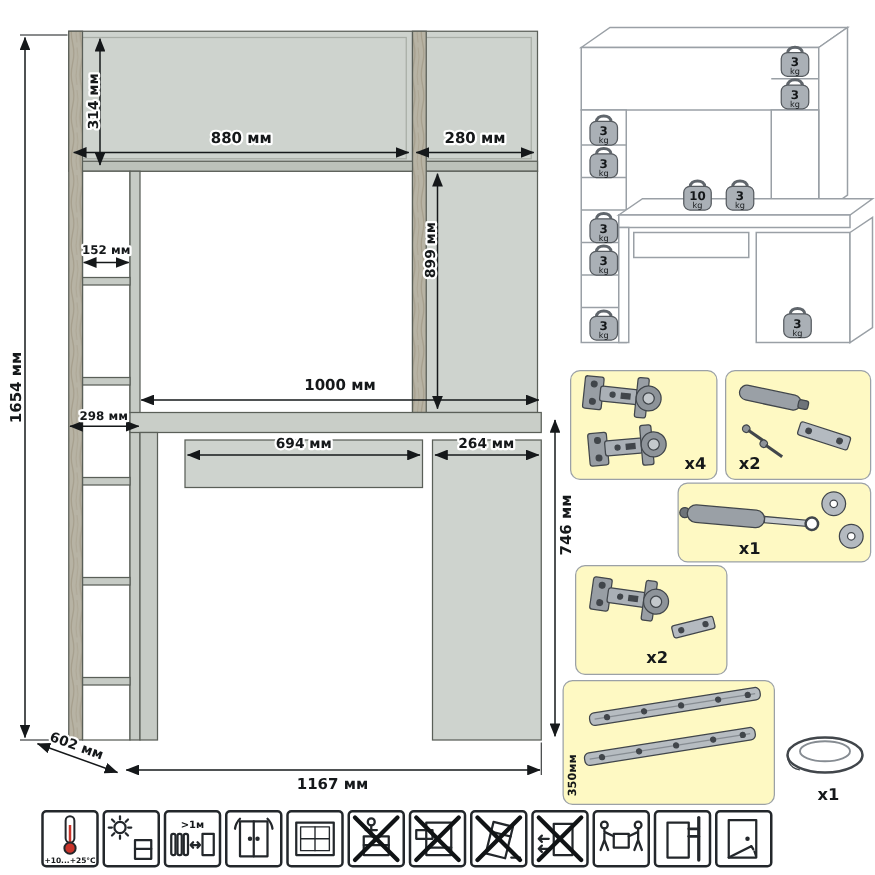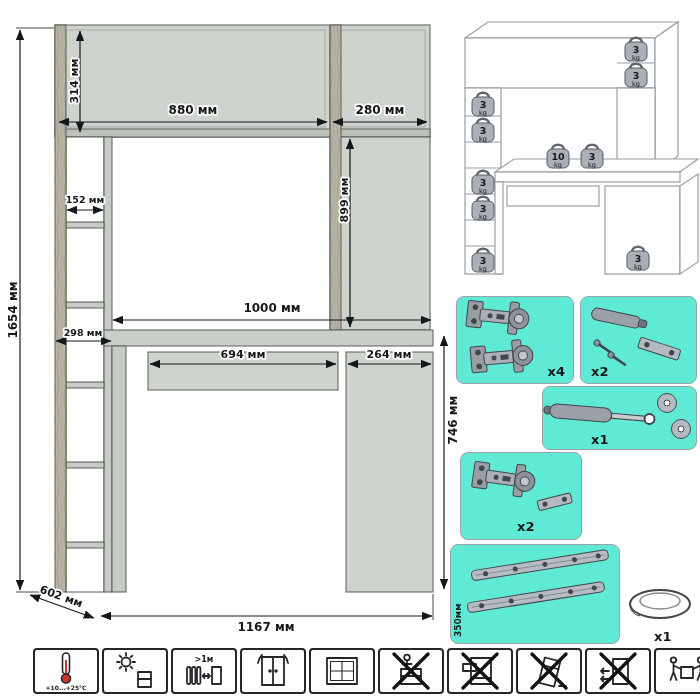--- a/index.html
+++ b/index.html
@@ -12,27 +12,27 @@
   .dl{stroke:#15181a;stroke-width:1.2;}
   .xl{stroke:#15181a;stroke-width:0.8;}
   .dt{font-family:"DejaVu Sans",sans-serif;font-weight:bold;font-size:12px;fill:#15181a;
       paint-order:stroke;stroke:#ffffff;stroke-width:3.5px;stroke-linejoin:round;}
   .dtm{font-size:11px;}
   .dts{font-size:9.5px;}
   
   .wv{font-family:"DejaVu Sans",sans-serif;font-weight:bold;font-size:9.5px;fill:#15181a;}
   .wu{font-family:"DejaVu Sans",sans-serif;font-size:6.5px;fill:#15181a;}
   
-  .hw-box{position:absolute;border:1.5px solid #9ba1a7;border-radius:8px;background:#5eead4;box-sizing:border-box;text-align:center;}
+  .hw-box{position:absolute;border:1.5px solid #9ba1a7;border-radius:8px;background:#fef9c3;box-sizing:border-box;text-align:center;}
   .qty{position:absolute;font:bold 13px "DejaVu Sans",sans-serif;color:#15181a;}
   .slide-len{font-family:"DejaVu Sans",sans-serif;font-weight:bold;font-size:9px;fill:#15181a;}
   .bowl-wrap{position:absolute;left:622px;top:580px;width:76px;height:64px;}
   
   .care-row{position:absolute;left:33px;top:648px;display:flex;gap:3px;}
-  .care{width:66px;height:46px;box-sizing:border-box;border:2px solid #23272b;border-radius:4px;
+  .care{width:46px;height:46px;box-sizing:border-box;border:2px solid #23272b;border-radius:4px;
         background:#fff;display:flex;align-items:center;justify-content:center;}
   .care svg{stroke:#23272b;fill:none;stroke-width:1.8;stroke-linecap:round;stroke-linejoin:round;}
   .care .x line{stroke:#101315;stroke-width:3.4;}
   .ct{font-family:"DejaVu Sans",sans-serif;font-weight:bold;font-size:8px;fill:#15181a;stroke:none;}
   .ct2{font-size:6px;}
 </style>
 </head>
 <body>
 
 <div class="sheet">

